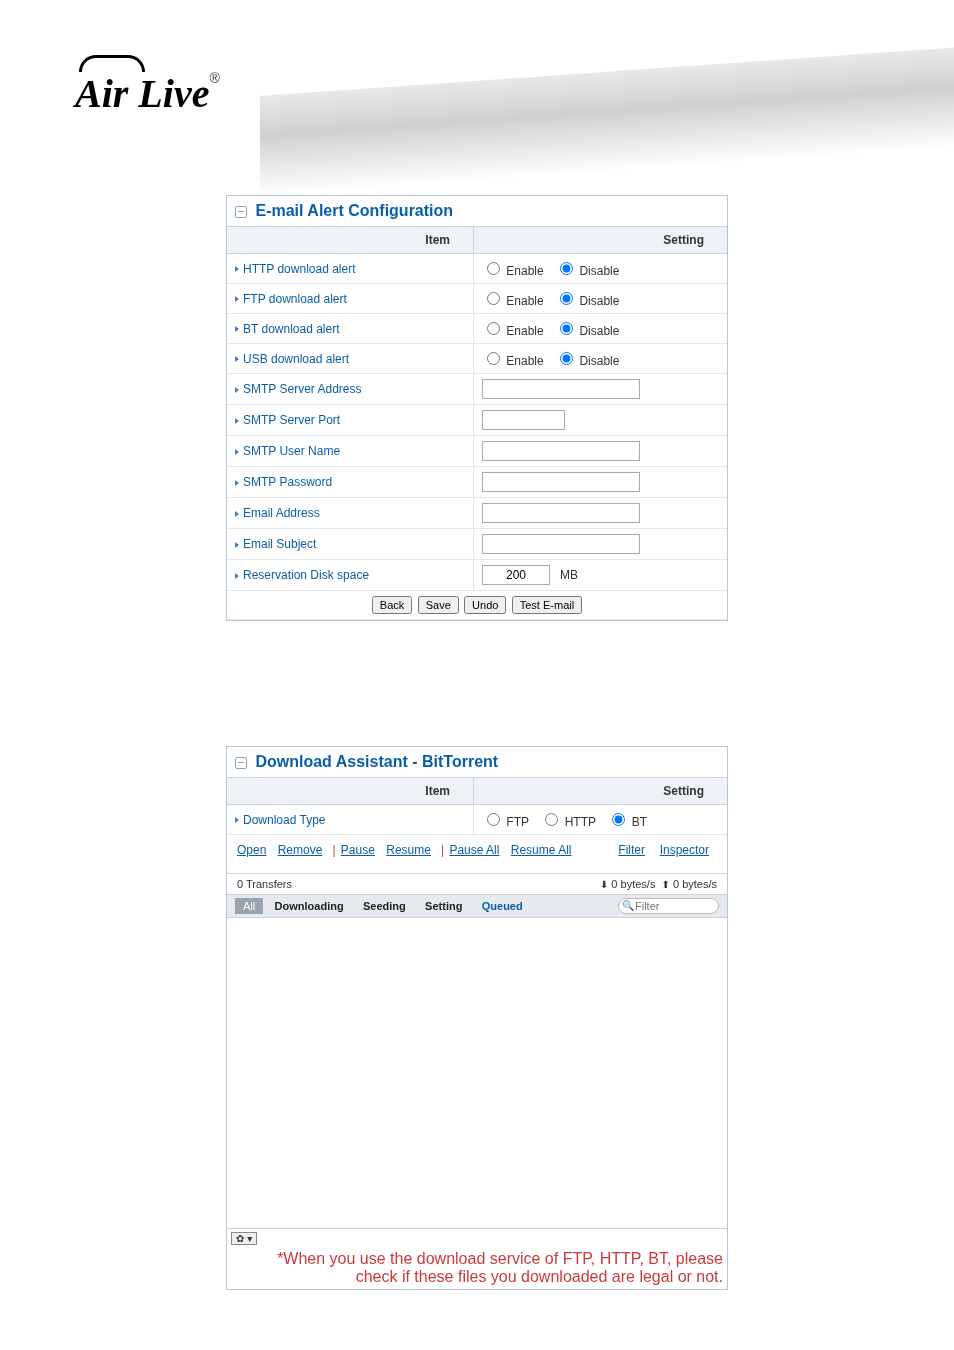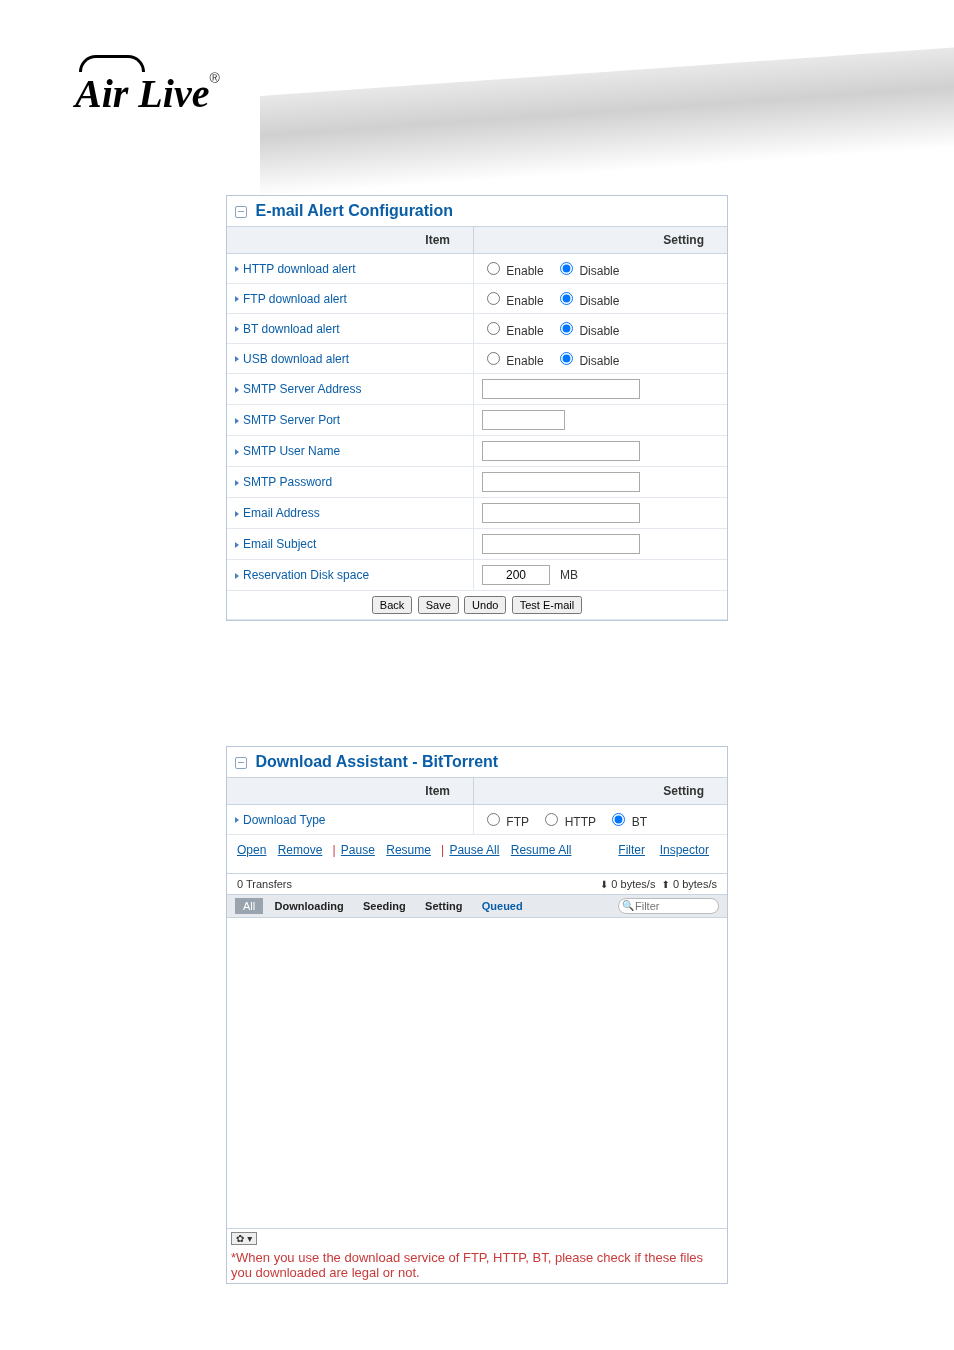--- a/index.html
+++ b/index.html
@@ -35,21 +35,21 @@
   .tabs .tab{display:inline-block;padding:2px 8px;font-size:11px;color:#222;cursor:pointer}
   .tabs .tab.active{background:#9aa4ae;color:#fff;border-radius:0}
   .tabs .q{color:#0a5ea8}
   .filterbox{float:right}
   .filterbox input{width:80px;font-size:11px;border:1px solid #bbb;padding:1px 3px 1px 16px;border-radius:9px;background:#fff}
   .filterwrap{position:relative;display:inline-block}
   .filterwrap .mag{position:absolute;left:4px;top:2px;font-size:10px;color:#888}
   .torrent-body{height:310px;background:#fff}
   .gearbar{border-top:1px solid #c8d4e0;padding:2px 4px}
   .gearbtn{display:inline-block;border:1px solid #888;background:#eee;padding:0 4px;font-size:10px}
-  .warn{color:#c93a3a;font-size:13px;padding:3px 4px;text-align:left;border-top:0}
+  .warn{color:#c93a3a;font-size:16px;padding:3px 4px;text-align:right;border-top:0}
   .radio-lbl{margin-right:8px}
 </style>
 </head>
 <body>
 <div class="page">
 
 <div class="swoosh"></div>
 
 <div class="logo">
   <div class="logo-arc"></div>

